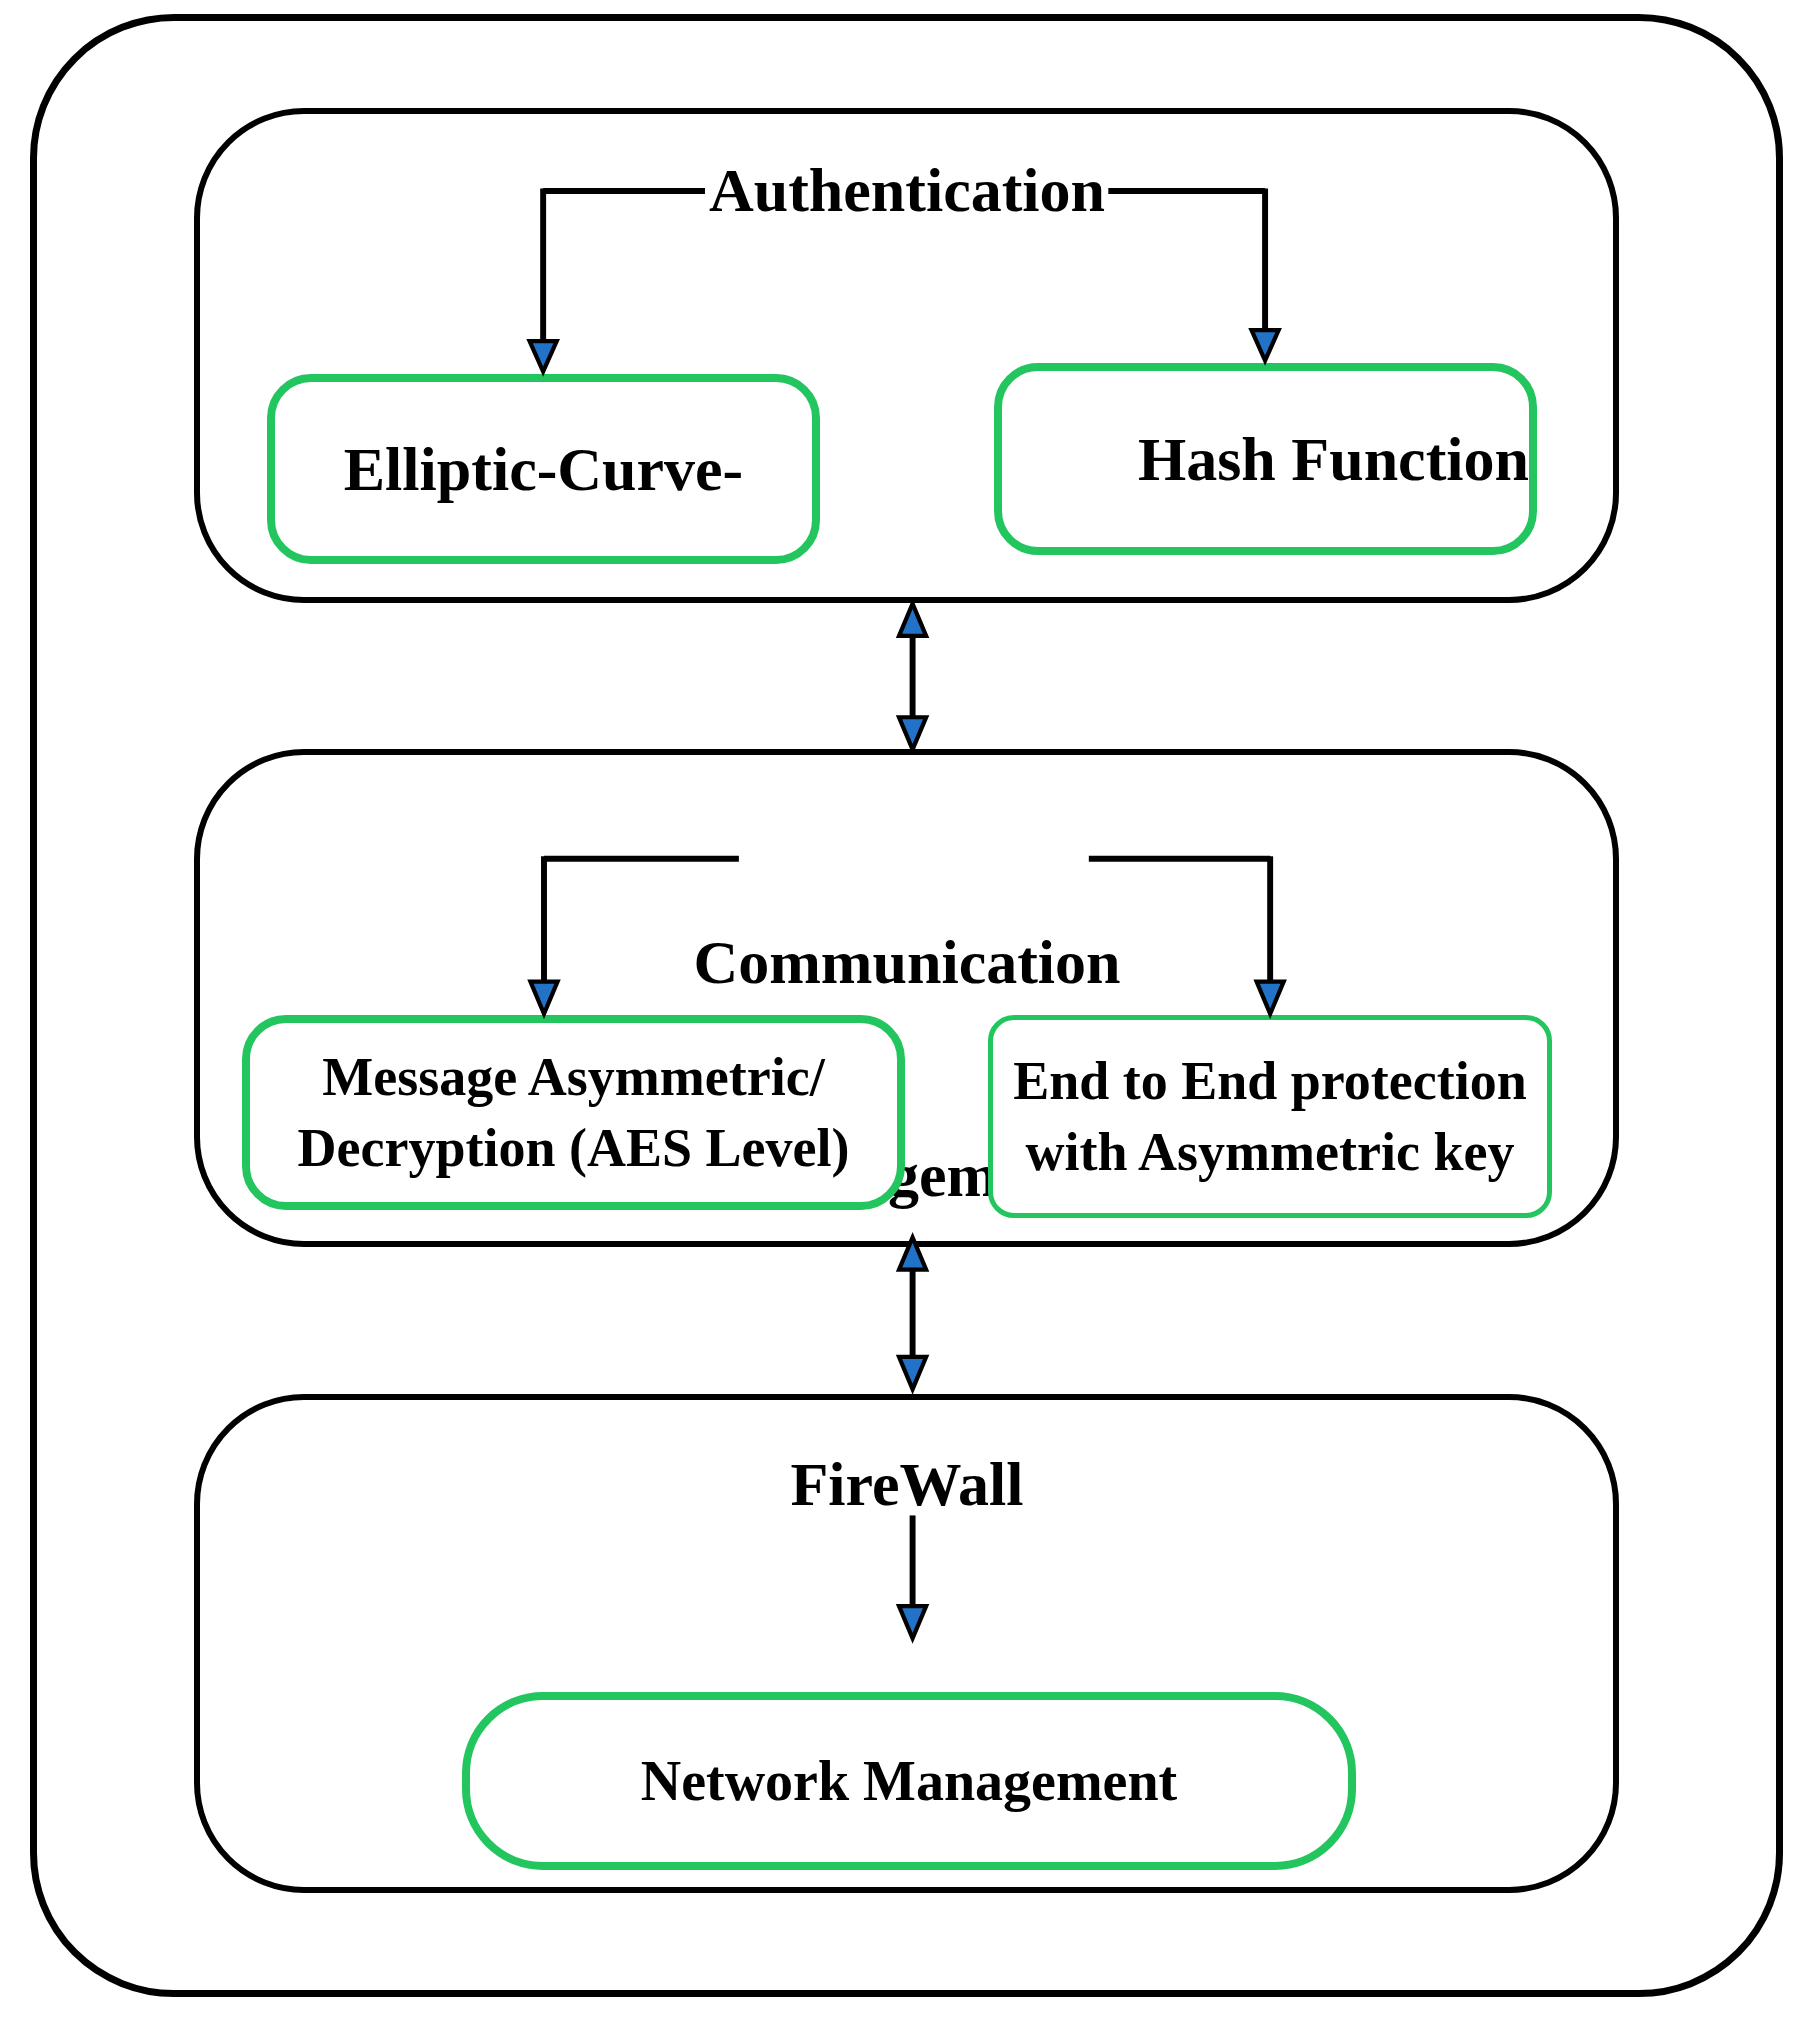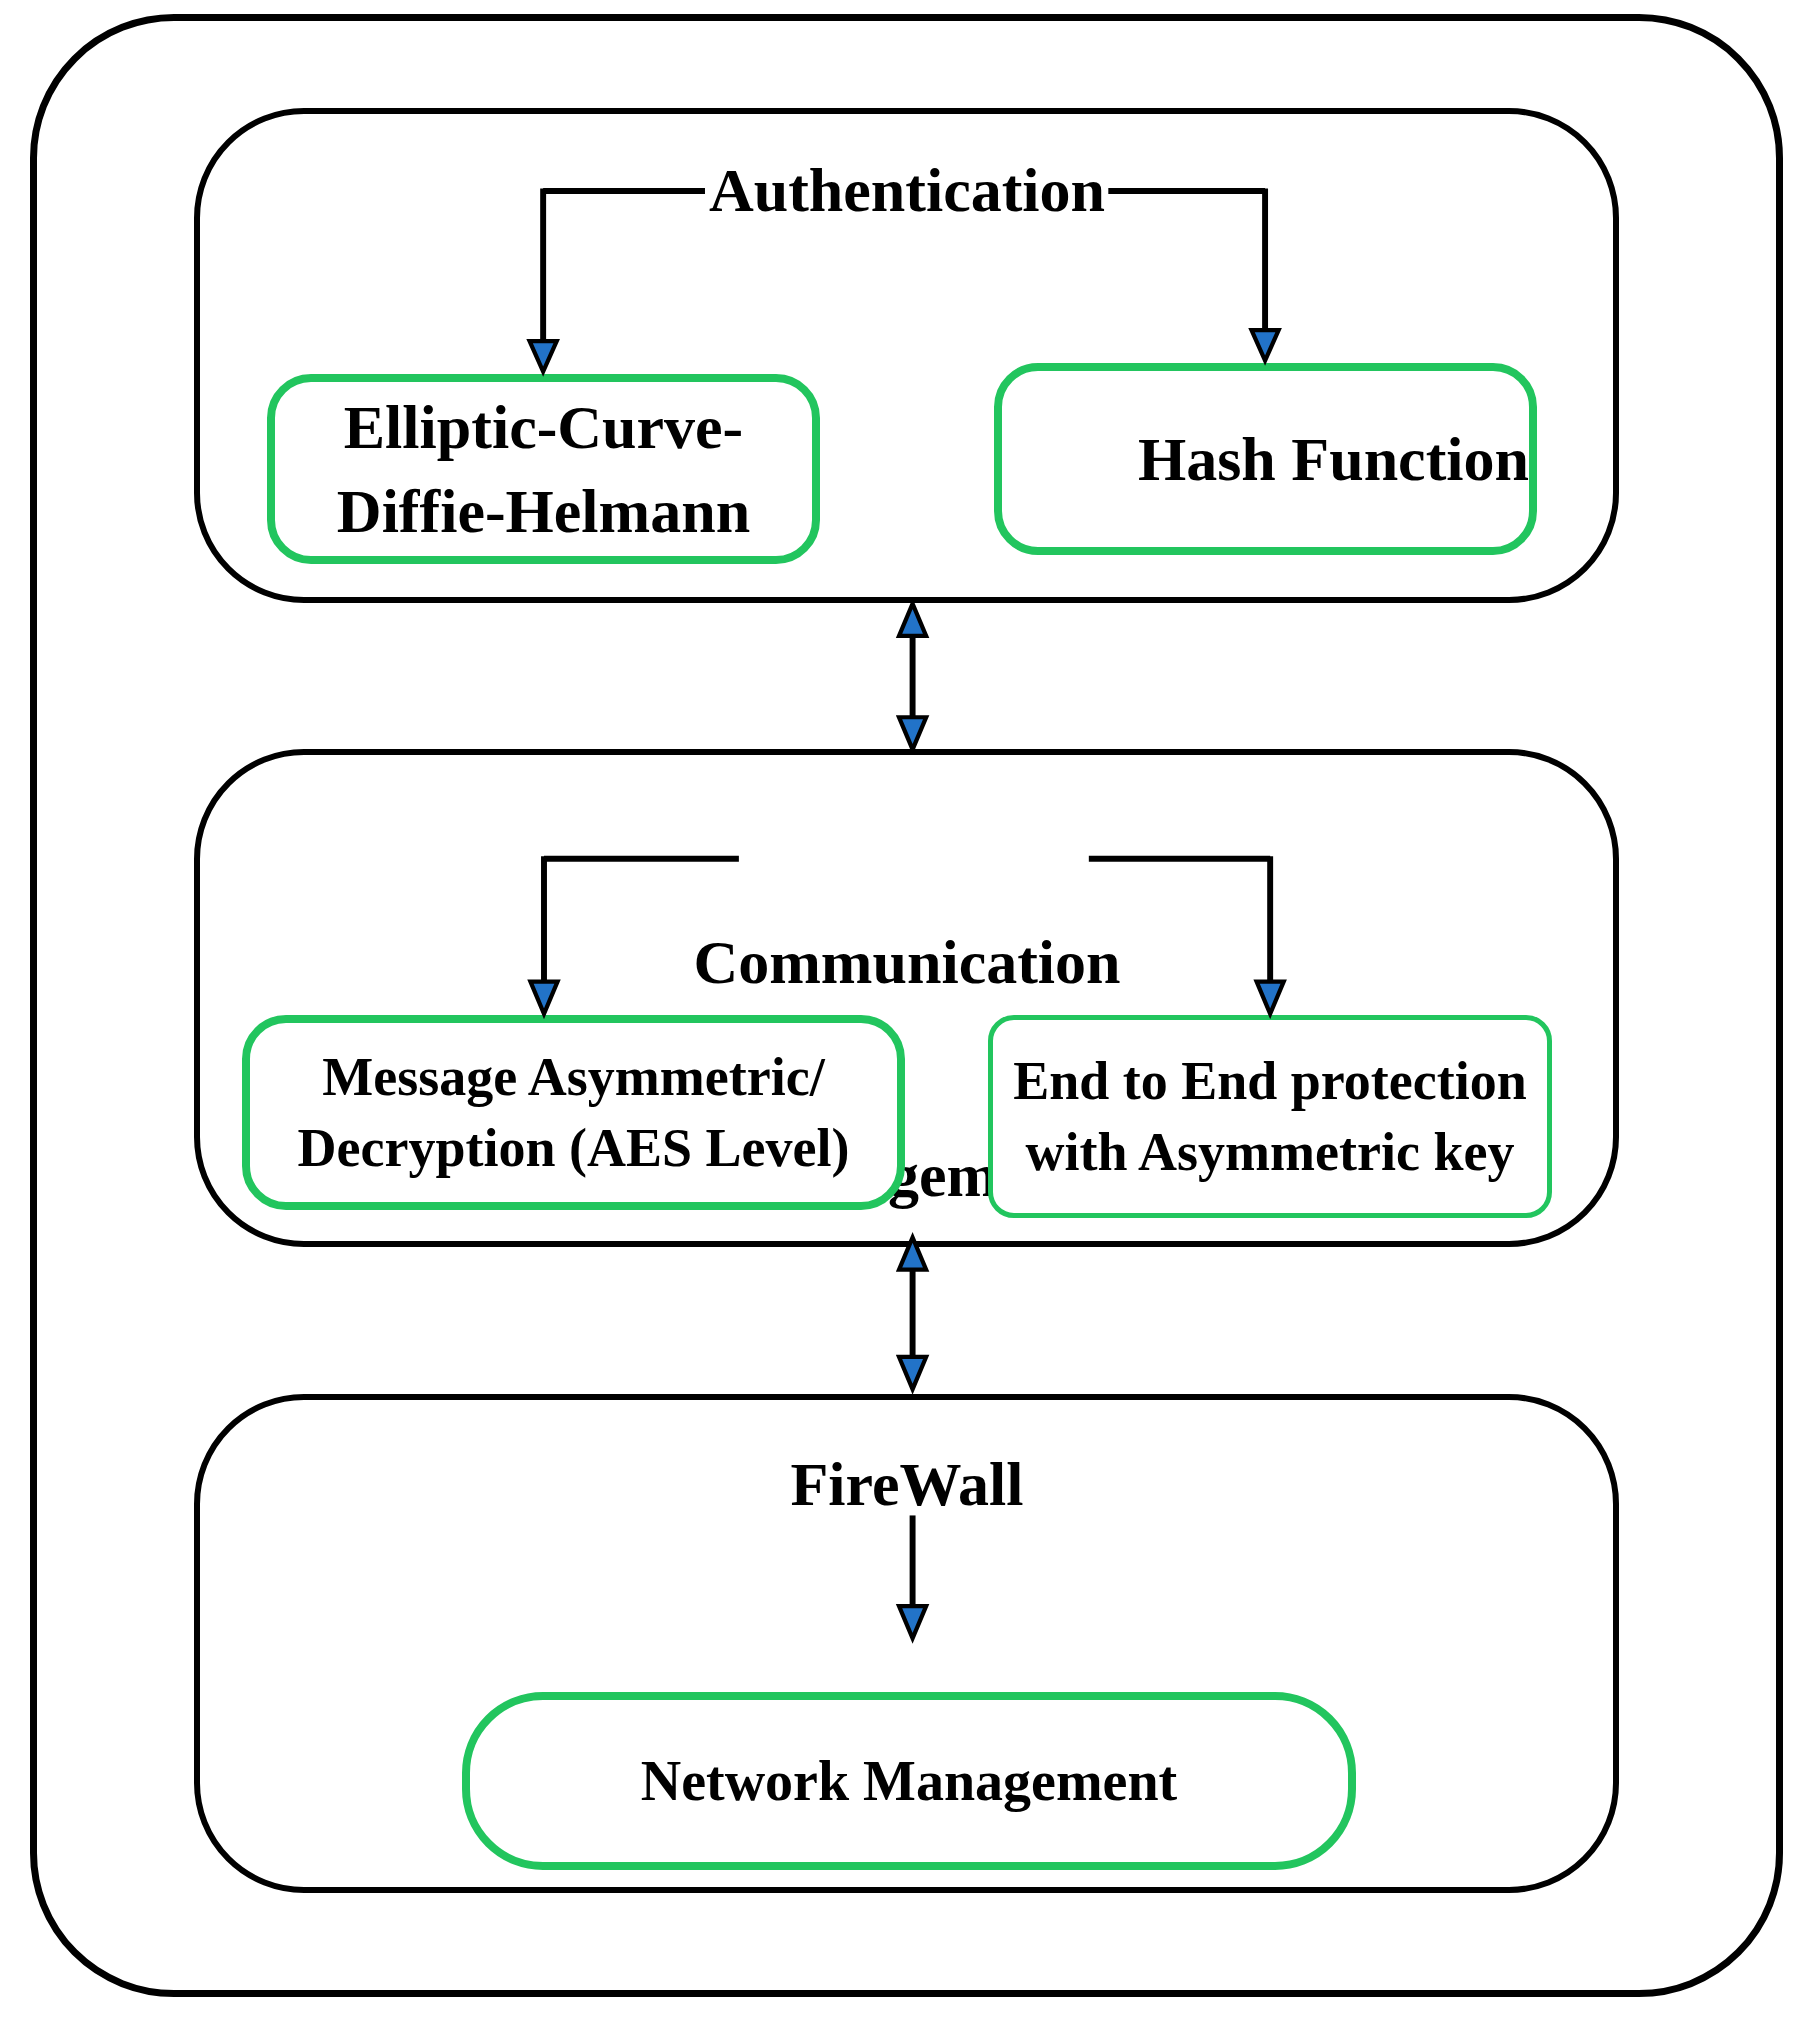--- a/index.html
+++ b/index.html
@@ -81,21 +81,20 @@
 
 <div class="canvas">
 
   <div class="outer-frame"></div>
 
   <div class="section section-auth"></div>
   <div class="title title-auth">Authentication</div>
 
   <div class="node box-ecdh">
     <span class="node-line">Elliptic-Curve-</span>
-    <span class="node-line">Diffie-Helmann</span>
   </div>
 
   <div class="node box-hash">
     <span class="node-line">Hash Function</span>
   </div>
 
   <div class="section section-comm"></div>
   <div class="title title-comm">
     <span class="title-line">Communication</span>
     <span class="title-line">Management</span>

